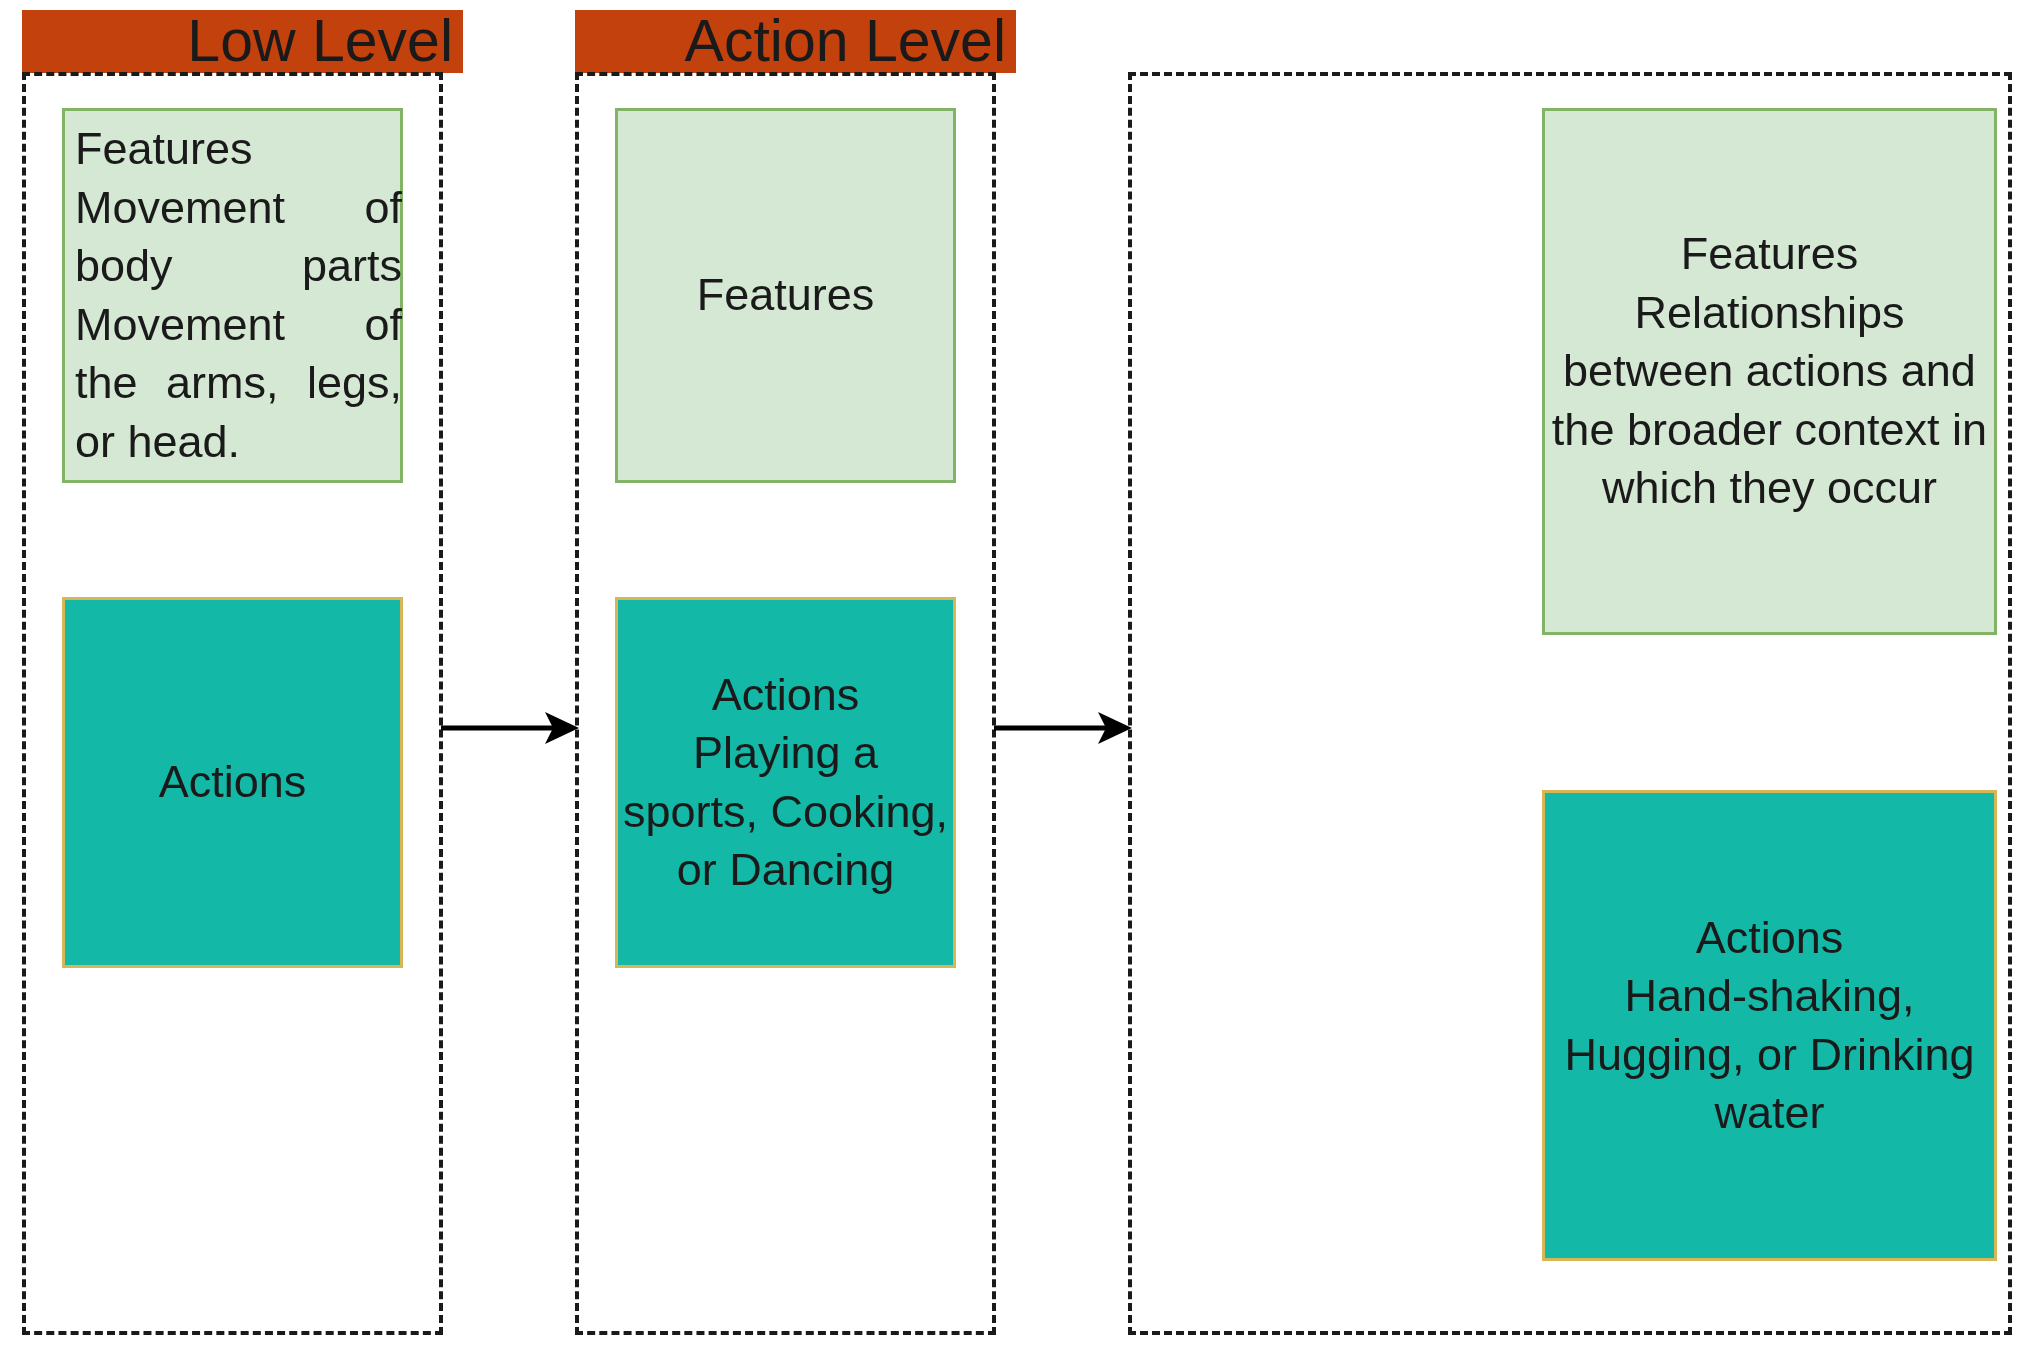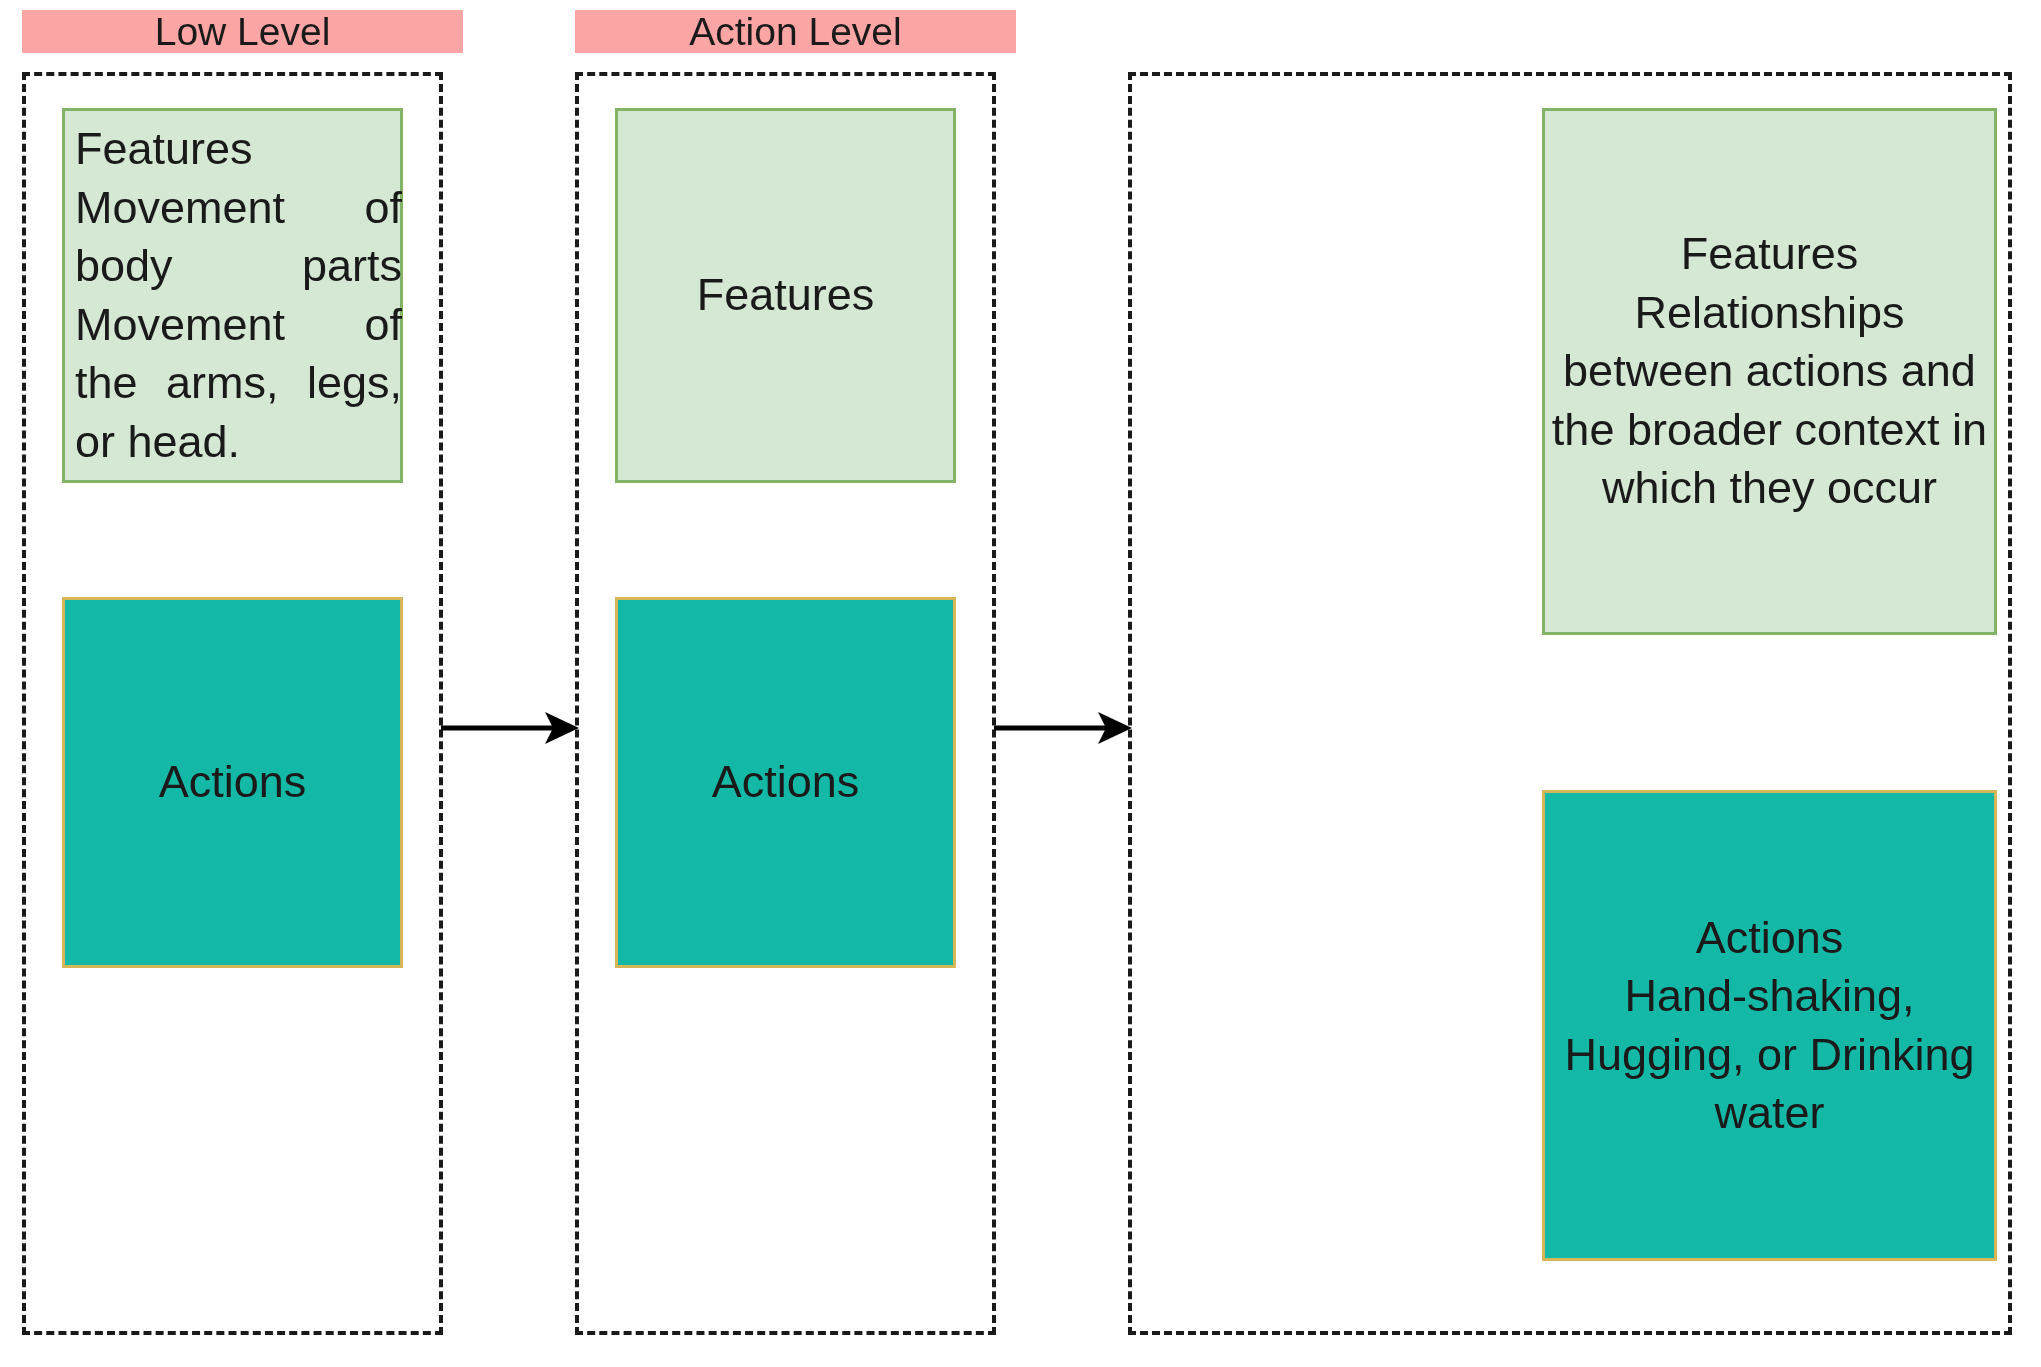--- a/index.html
+++ b/index.html
@@ -17,26 +17,26 @@
     position: relative;
     width: 2041px;
     height: 1367px;
     background: #ffffff;
     overflow: hidden;
   }
 
   
   .col-header {
     position: absolute;
-    text-align: center;
-    font-size: 39px;
+    text-align: right;
+    font-size: 59px;
     line-height: 1.0;
     color: #1a1a1a;
     white-space: nowrap;
-    background: #fca5a5;
+    background: #c2410c;
     padding: 2px 10px;
   }
 
   
   .level-container {
     position: absolute;
     border: 4px dashed #1a1a1a;
     background: transparent;
     box-sizing: border-box;
   }
@@ -112,21 +112,21 @@
 
   <div class="col-header" style="left:575px; top:10px; width:421px;">Action Level</div>
 
   <div class="level-container" style="left:575px; top:72px; width:421px; height:1263px;"></div>
 
   <div class="content-box features-box" style="left:615px; top:108px; width:341px; height:375px;">
     <span class="box-text center"><span style="display:block">Features</span></span>
   </div>
 
   <div class="content-box actions-box" style="left:615px; top:597px; width:341px; height:371px;">
-    <span class="box-text center"><span style="display:block">Actions</span></span>
+    <span class="box-text center"><span style="display:block">Actions</span><span>Playing a sports, Cooking, or Dancing</span></span>
   </div>
 
   <div class="arrow" style="left:994px; top:708px; width:140px;">
     <svg viewBox="0 0 140 40" preserveAspectRatio="none" aria-hidden="true">
       <line x1="0" y1="20" x2="112" y2="20" stroke="#000000" stroke-width="5"></line>
       <polygon points="104,4 138,20 104,36 112,20" fill="#000000"></polygon>
     </svg>
   </div>
 
 

